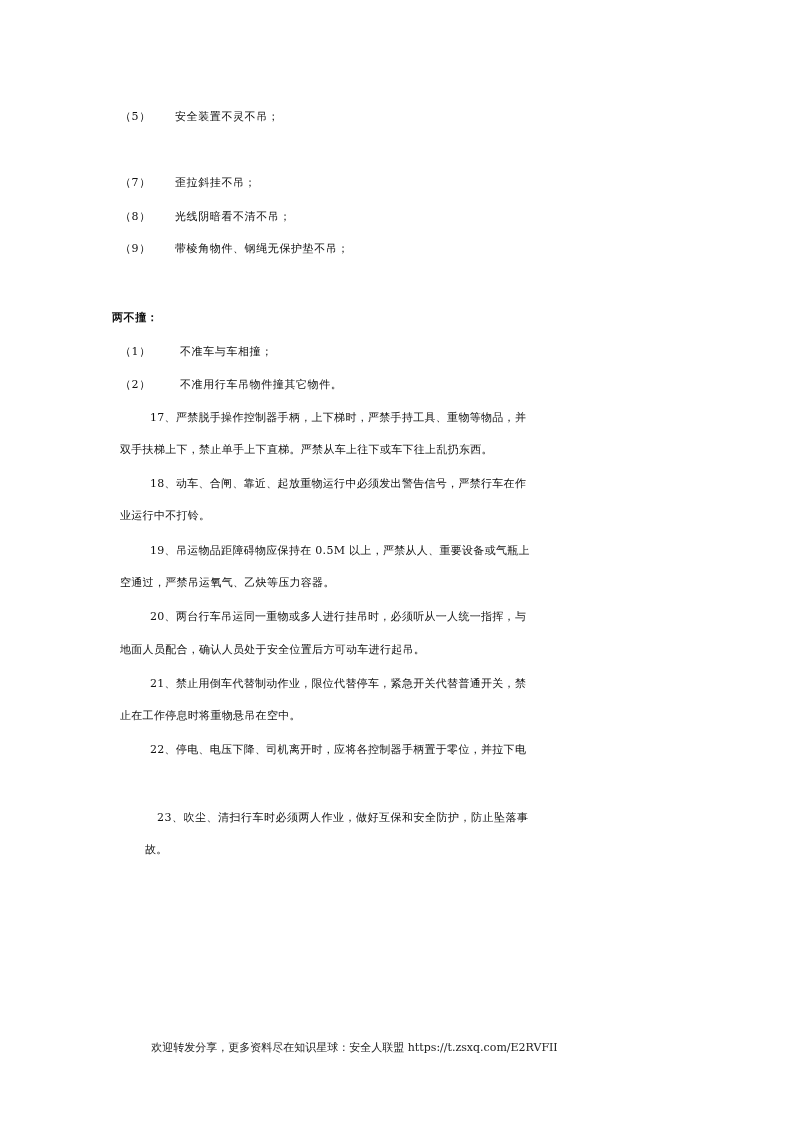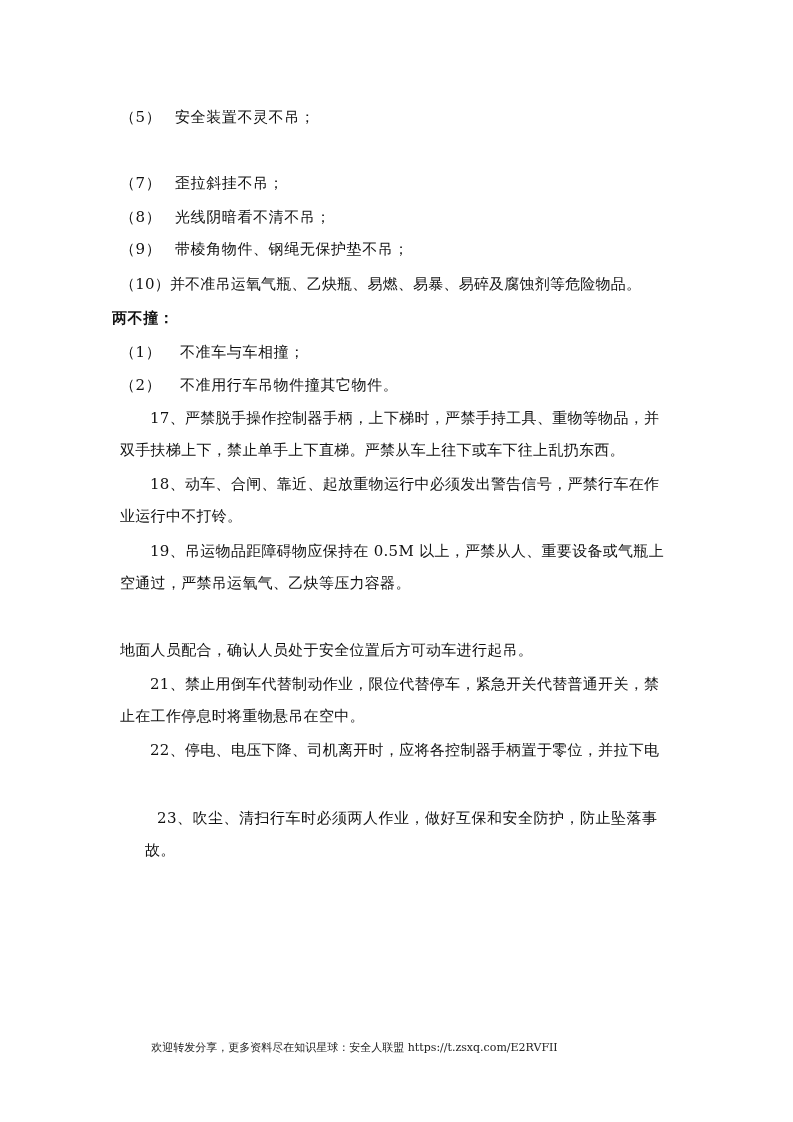--- a/index.html
+++ b/index.html
@@ -17,21 +17,21 @@
   }
   .page {
     position: absolute;
     left: 0;
     top: 0;
     width: 793px;
     height: 1122px;
   }
   .line {
     position: absolute;
-    font-size: 15px;
+    font-size: 11px;
     line-height: 20px;
     white-space: nowrap;
     letter-spacing: 0.6px;
   }
   .list-line .num {
     display: inline-block;
   }
   .list-line .txt {
     display: inline-block;
   }
@@ -58,42 +58,40 @@
   </div>
   <div class="line list-line" style="left:120px; top:173px;">
     <span class="num" style="width:55px;">（7）</span><span class="txt">歪拉斜挂不吊；</span>
   </div>
   <div class="line list-line" style="left:120px; top:207px;">
     <span class="num" style="width:55px;">（8）</span><span class="txt">光线阴暗看不清不吊；</span>
   </div>
   <div class="line list-line" style="left:120px; top:239px;">
     <span class="num" style="width:55px;">（9）</span><span class="txt">带棱角物件、钢绳无保护垫不吊；</span>
   </div>
-  <div class="line list-line" style="left:120px; top:274px; letter-spacing:0.2px;">
-    <span class="num">（10）</span><span class="txt">并不准吊运氧气瓶、乙炔瓶、易燃、易暴、易碎及腐蚀剂等危险物品。</span>
-  </div>
 
   <div class="line heading" style="left:112px; top:308px;">两不撞：</div>
 
   <div class="line list-line" style="left:120px; top:342px;">
     <span class="num" style="width:60px;">（1）</span><span class="txt">不准车与车相撞；</span>
   </div>
   <div class="line list-line" style="left:120px; top:375px;">
     <span class="num" style="width:60px;">（2）</span><span class="txt">不准用行车吊物件撞其它物件。</span>
   </div>
 
   <div class="line" style="left:150px; top:408px; letter-spacing:0.3px;">17、严禁脱手操作控制器手柄，上下梯时，严禁手持工具、重物等物品，并</div>
   <div class="line" style="left:120px; top:440px; letter-spacing:0.3px;">双手扶梯上下，禁止单手上下直梯。严禁从车上往下或车下往上乱扔东西。</div>
 
   <div class="line" style="left:150px; top:474px; letter-spacing:0.3px;">18、动车、合闸、靠近、起放重物运行中必须发出警告信号，严禁行车在作</div>
   <div class="line" style="left:120px; top:506px; letter-spacing:0.3px;text-align:right;">业运行中不打铃。</div>
 
   <div class="line" style="left:150px; top:541px; letter-spacing:0.3px;">19、吊运物品距障碍物应保持在 0.5M 以上，严禁从人、重要设备或气瓶上</div>
   <div class="line" style="left:120px; top:573px; letter-spacing:0.3px;">空通过，严禁吊运氧气、乙炔等压力容器。</div>
 
+  <div class="line" style="left:150px; top:607px; letter-spacing:0.3px;">20、两台行车吊运同一重物或多人进行挂吊时，必须听从一人统一指挥，与</div>
   <div class="line" style="left:120px; top:640px; letter-spacing:0.3px;">地面人员配合，确认人员处于安全位置后方可动车进行起吊。</div>
 
   <div class="line" style="left:150px; top:674px; letter-spacing:0.3px;">21、禁止用倒车代替制动作业，限位代替停车，紧急开关代替普通开关，禁</div>
   <div class="line" style="left:120px; top:706px; letter-spacing:0.3px;">止在工作停息时将重物悬吊在空中。</div>
 
   <div class="line" style="left:150px; top:740px; letter-spacing:0.3px;">22、停电、电压下降、司机离开时，应将各控制器手柄置于零位，并拉下电</div>
 
   <div class="line" style="left:157px; top:808px; letter-spacing:0.5px;">23、吹尘、清扫行车时必须两人作业，做好互保和安全防护，防止坠落事</div>
   <div class="line" style="left:145px; top:840px; letter-spacing:0.3px;">故。</div>
 

